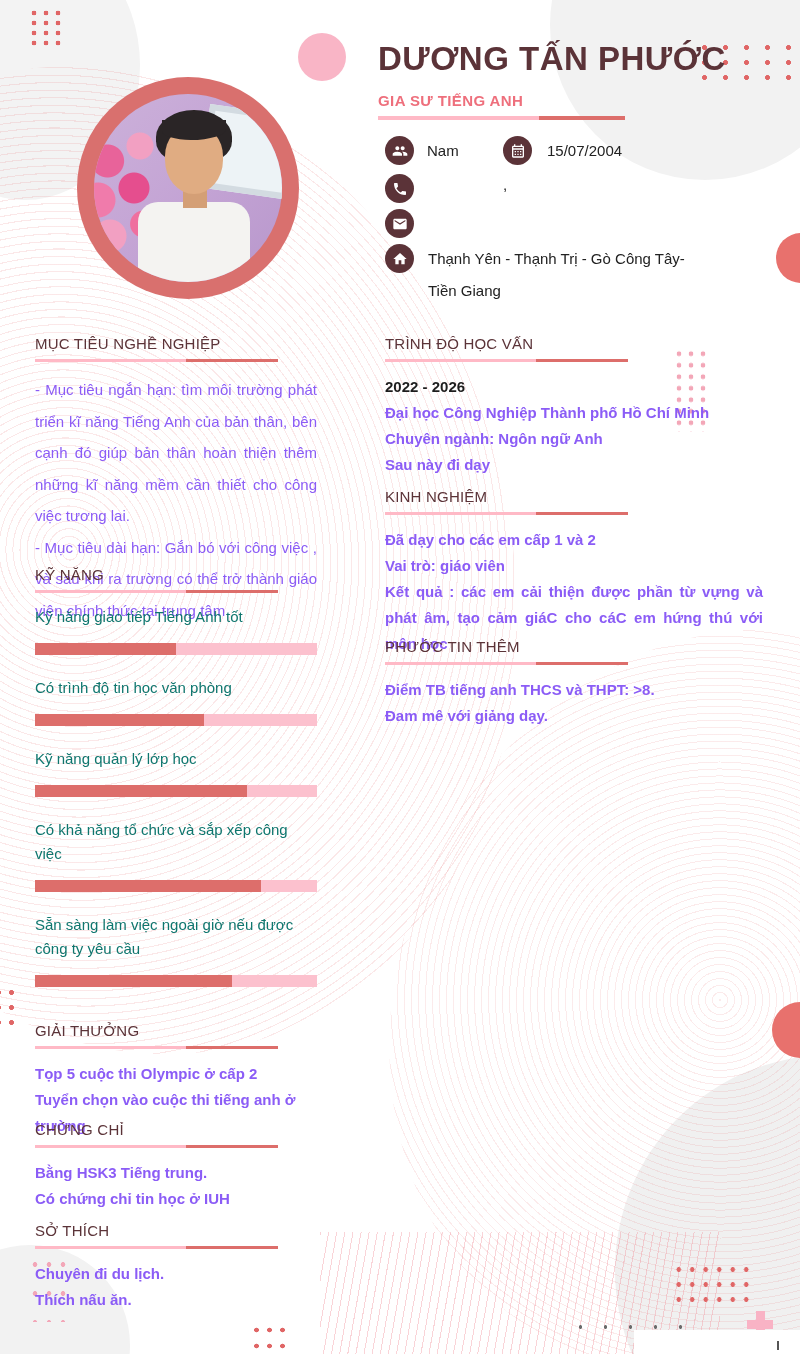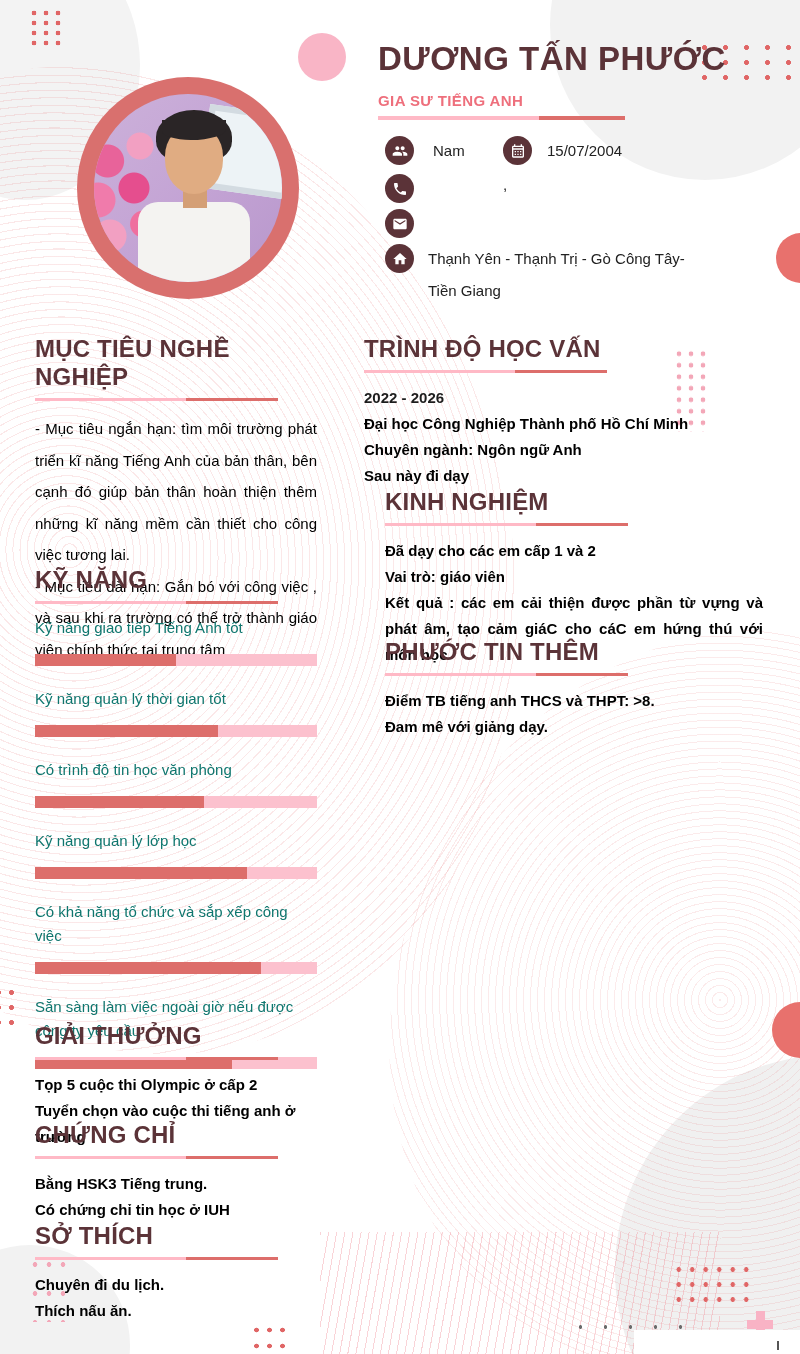--- a/index.html
+++ b/index.html
@@ -71,23 +71,23 @@
 
   
   .contact { position:absolute; left:385px; top:136px; width:395px; }
   .cicon { position:absolute; width:29px; height:29px; border-radius:50%; background:#5b3338;
     display:flex; align-items:center; justify-content:center; }
   .cicon svg { width:16px; height:16px; fill:#ffffff; }
   .ctext { position:absolute; font-size:15px; color:#222; }
 
   
   .section { position:absolute; }
-  .sec-h { font-size:24px; font-weight:bold; color:#5b3338; letter-spacing:0.2px; margin-bottom:7px; }
+  .sec-h { font-size:15px; font-weight:normal; color:#5b3338; letter-spacing:0.2px; margin-bottom:7px; }
   .sec-rule { width:243px; margin-bottom:12px; }
-  .body-text { font-size:15px; color:#000000; }
+  .body-text { font-size:15px; color:#8b5cf6; }
   .just { text-align:justify; }
   .obj-p { line-height:31.5px; text-align:justify; }
   .line { line-height:26px;font-weight:bold; }
   .edu-period { font-weight:bold; color:#1d1d1d; }
 
   
   .skill { margin-bottom:21px; }
   .skill-label { font-size:15px; color:#0f766e; margin-bottom:14px; line-height:24px; }
   .bar { width:282px; height:12px; background:#fcc1ce; }
   .fill { height:100%; background:#dd6e6b; }
@@ -136,21 +136,21 @@
   <h1 class="name">DƯƠNG TẤN PHƯỚC</h1>
   <div class="role">GIA SƯ TIẾNG ANH</div>
   <div class="title-rule"></div>
 
   <div class="contact">
     <span class="cicon" style="left:0; top:0;">
       <svg viewBox="0 0 24 24">
           <path d="M16 11c1.66 0 2.99-1.34 2.99-3S17.66 5 16 5s-3 1.34-3 3 1.34 3 3 3zm-8 0c1.66 0 2.99-1.34 2.99-3S9.66 5 8 5 5 6.34 5 8s1.34 3 3 3zm0 2c-2.33 0-7 1.17-7 3.5V19h14v-2.5c0-2.33-4.67-3.5-7-3.5zm8 0c-.29 0-.62.02-.97.05 1.16.84 1.97 1.97 1.97 3.45V19h6v-2.5c0-2.33-4.67-3.5-7-3.5z"></path>
         </svg>
     </span>
-    <span class="ctext" style="left:48px; top:6px;">Nam</span>
+    <span class="ctext" style="left:42px; top:6px;">Nam</span>
 
     <span class="cicon" style="left:118px; top:0;">
       <svg viewBox="0 0 24 24">
           <path d="M19 4h-1V2h-2v2H8V2H6v2H5c-1.1 0-2 .9-2 2v14c0 1.1.9 2 2 2h14c1.1 0 2-.9 2-2V6c0-1.1-.9-2-2-2zm0 16H5V10h14v10zM5 8V6h14v2H5zM7 12h2v2H7zm4 0h2v2h-2zm4 0h2v2h-2zM7 16h2v2H7zm4 0h2v2h-2zm4 0h2v2h-2z"></path>
         </svg>
     </span>
     <span class="ctext" style="left:162px; top:6px;">15/07/2004</span>
 
     <span class="cicon" style="left:0; top:38px;">
       <svg viewBox="0 0 24 24">
@@ -185,26 +185,20 @@
   <div class="section" style="left:35px; top:566px; width:282px;">
     <div class="sec-h">KỸ NĂNG</div>
     <div class="rule sec-rule"></div>
     <div class="skill">
       <div class="skill-label">Kỹ năng giao tiếp Tiếng Anh tốt</div>
       <div class="bar">
           <div class="fill" style="width: 50%;"></div>
         </div>
     </div>
     <div class="skill">
-      <div class="skill-label">Kỹ năng quản lý thời gian tốt</div>
-      <div class="bar">
-          <div class="fill" style="width: 65%;"></div>
-        </div>
-    </div>
-    <div class="skill">
       <div class="skill-label">Có trình độ tin học văn phòng</div>
       <div class="bar">
           <div class="fill" style="width: 60%;"></div>
         </div>
     </div>
     <div class="skill">
       <div class="skill-label">Kỹ năng quản lý lớp học</div>
       <div class="bar">
           <div class="fill" style="width: 75%;"></div>
         </div>
@@ -237,21 +231,21 @@
     <div class="body-text line">Có chứng chỉ tin học ở IUH</div>
   </div>
 
   <div class="section" style="left:35px; top:1222px; width:300px;">
     <div class="sec-h">SỞ THÍCH</div>
     <div class="rule sec-rule"></div>
     <div class="body-text line">Chuyên đi du lịch.</div>
     <div class="body-text line">Thích nấu ăn.</div>
   </div>
 
-  <div class="section" style="left:364px; top:335px; width:378px;">
+  <div class="section" style="left:385px; top:335px; width:378px;">
     <div class="sec-h">TRÌNH ĐỘ HỌC VẤN</div>
     <div class="rule sec-rule"></div>
     <div class="body-text line edu-period">2022 - 2026</div>
     <div class="body-text line">Đại học Công Nghiệp Thành phố Hồ Chí Minh</div>
     <div class="body-text line">Chuyên ngành: Ngôn ngữ Anh</div>
     <div class="body-text line">Sau này đi dạy</div>
   </div>
 
   <div class="section" style="left:385px; top:488px; width:378px;">
     <div class="sec-h">KINH NGHIỆM</div>

